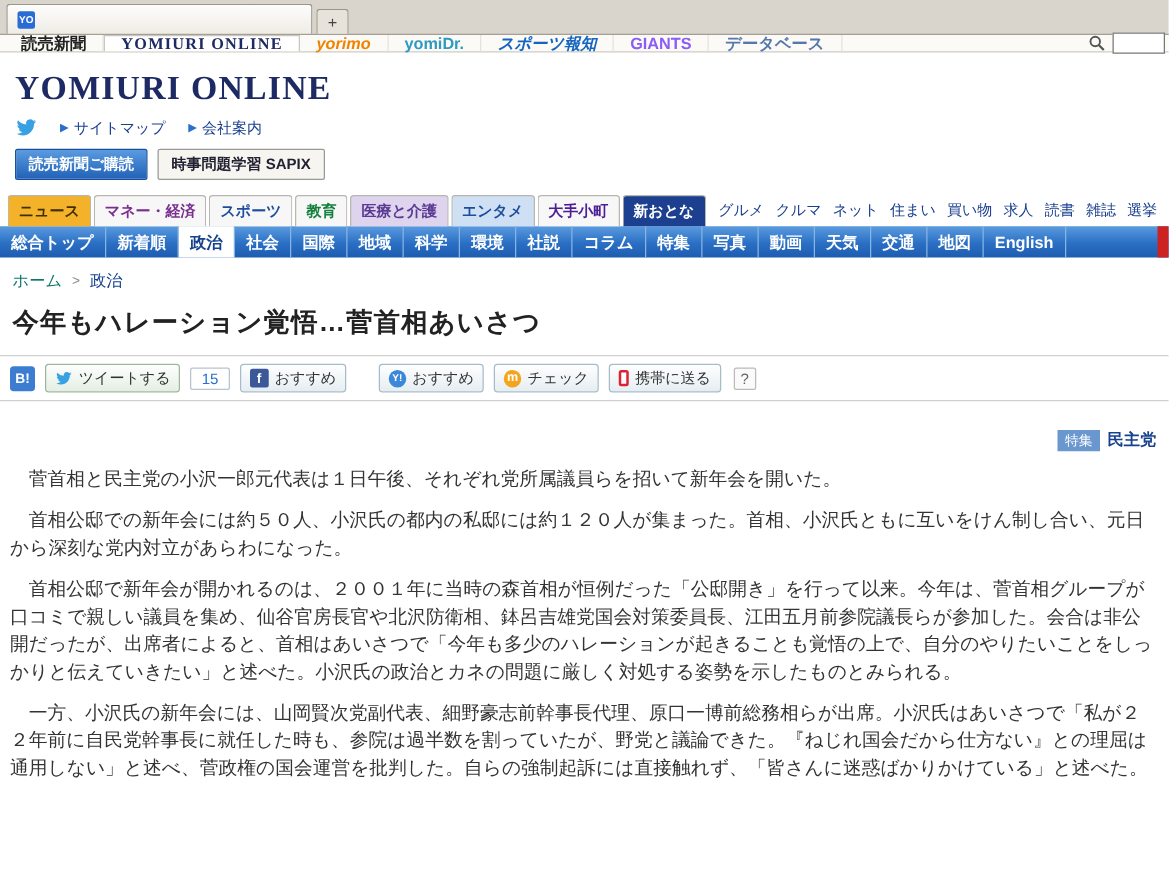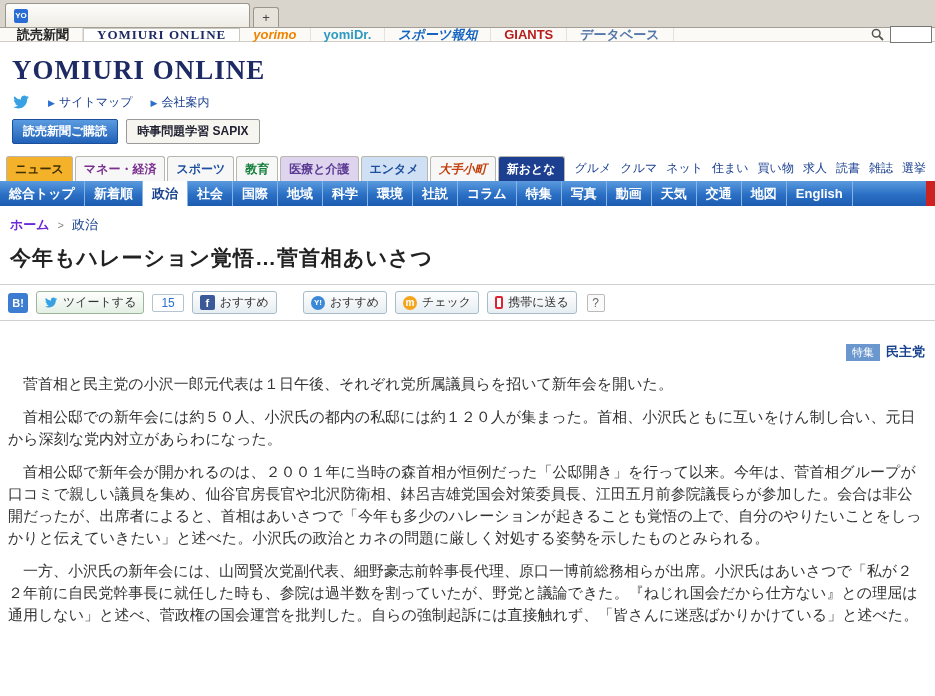--- a/index.html
+++ b/index.html
@@ -54,21 +54,21 @@
   
   .sec-nav { height:25px; display:flex; align-items:stretch; color:#fff;
     font-size:13px; font-weight:bold;
     background:linear-gradient(180deg,#5a9ade 0%,#2a6fc4 55%,#1d5cb0 100%); }
   .sec-item { padding:0 9px; display:flex; align-items:center; cursor:pointer;
     border-right:1px solid #86b4e4; white-space:nowrap; }
   .sec-item.active { background:#fff; color:#16418c; }
   .sec-cap { width:9px; margin-left:auto; background:#c22; }
   
   .breadcrumb { display:flex; align-items:center; gap:8px; margin:10px 0 0 10px; font-size:13px; }
-  .bc-home { color:#6d28d9; font-weight:bold; cursor:pointer; }
+  .bc-home { color:#0f766e; font-weight:normal; cursor:pointer; }
   .bc-sep { color:#888; font-size:11px; }
   .bc-cur { color:#16418c; cursor:pointer; }
   .article-title { margin:10px 10px 0; font-size:21px; font-weight:bold; color:#222; letter-spacing:1px; }
   
   .social-row { margin-top:12px; border-top:1px solid #d0d0d0; border-bottom:1px solid #d0d0d0;
     padding:6px 8px; display:flex; align-items:center; gap:8px; }
   .hatena { width:20px; height:20px; background:#3c7dd1; border-radius:3px; color:#fff;
     font-size:11px; font-weight:bold; display:flex; align-items:center; justify-content:center; cursor:pointer; }
   .pill-btn { display:flex; align-items:center; gap:5px; border:1px solid #a6bcc9;
     background:linear-gradient(#fefefe,#e6eef2); border-radius:3px; padding:2px 7px;
@@ -104,21 +104,21 @@
   </div>
   <div class="newtab">+</div>
 </div>
 
 <div class="brand-bar">
   <span class="brand" style="color: rgb(34, 34, 34);">読売新聞</span>
   <span class="brand active" style="color: rgb(30, 42, 99);">YOMIURI ONLINE</span>
   <span class="brand italic" style="color: rgb(240, 131, 0);">yorimo</span>
   <span class="brand" style="color: rgb(46, 154, 192);">yomiDr.</span>
   <span class="brand italic" style="color: rgb(21, 101, 192);">スポーツ報知</span>
-  <span class="brand" style="color: #b91c1c;">GIANTS</span>
+  <span class="brand" style="color: #8b5cf6;">GIANTS</span>
   <span class="brand" style="color: rgb(85, 119, 170);">データベース</span>
   <span class="search-area">
     <span style="display:flex;">
       <svg width="13" height="13" viewBox="0 0 13 13">
           <circle cx="5.2" cy="5.2" r="3.8" fill="none" stroke="#555" stroke-width="1.5"></circle>
           <line x1="8.2" y1="8.2" x2="12" y2="12" stroke="#555" stroke-width="1.8"></line>
         </svg>
     </span>
     <input class="search-input" style="">
   </span>
@@ -147,21 +147,21 @@
   <span class="btn-sapix">時事問題学習 SAPIX</span>
 </div>
 
 <div class="cat-nav">
   <span class="cat-tab" style="background: rgb(243, 178, 41); color: rgb(64, 47, 0);">ニュース</span>
   <span class="cat-tab" style="background: rgb(247, 247, 247); color: rgb(122, 47, 143);">マネー・経済</span>
   <span class="cat-tab" style="background: rgb(247, 247, 247); color: rgb(29, 78, 158);">スポーツ</span>
   <span class="cat-tab" style="background: rgb(247, 247, 247); color: #15803d;">教育</span>
   <span class="cat-tab" style="background: rgb(222, 212, 238); color: rgb(90, 58, 147);">医療と介護</span>
   <span class="cat-tab" style="background: rgb(207, 224, 244); color: rgb(29, 78, 158);">エンタメ</span>
-  <span class="cat-tab" style="background: rgb(247, 247, 247); color: #c2410c; font-style: italic;">大手小町</span>
+  <span class="cat-tab" style="background: rgb(247, 247, 247); color: #4c1d95;">大手小町</span>
   <span class="cat-tab" style="background: rgb(29, 63, 143); color: rgb(255, 255, 255);">新おとな</span>
   <span class="cat-links">
     <span class="cat-link">グルメ</span>
     <span class="cat-link">クルマ</span>
     <span class="cat-link">ネット</span>
     <span class="cat-link">住まい</span>
     <span class="cat-link">買い物</span>
     <span class="cat-link">求人</span>
     <span class="cat-link">読書</span>
     <span class="cat-link">雑誌</span>

